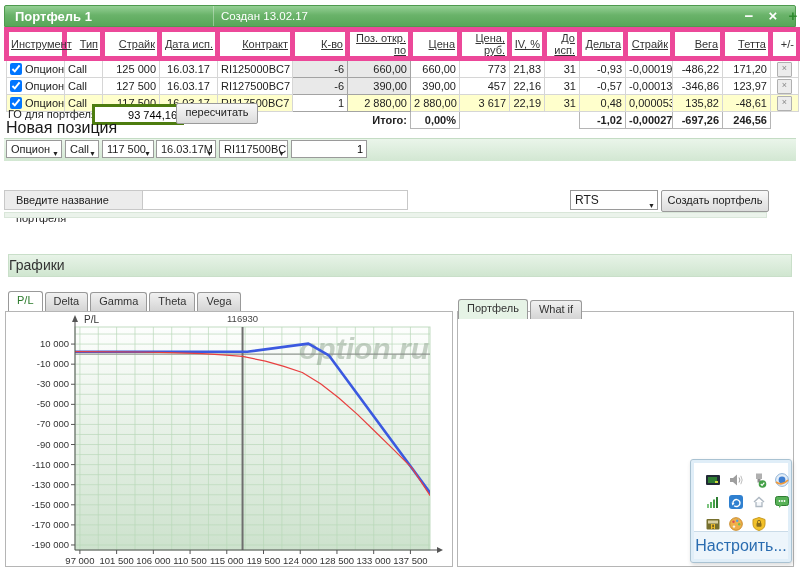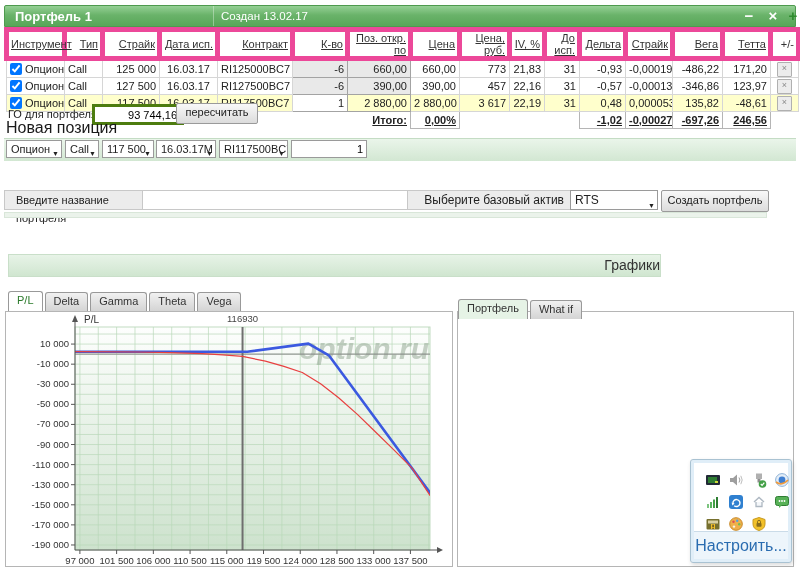--- a/index.html
+++ b/index.html
@@ -24,21 +24,21 @@
   #postable th span{text-decoration:underline;cursor:pointer;}
   #postable td{border:1px solid #d6d6d6;height:16px;padding:0 3px;white-space:nowrap;overflow:hidden;}
   #postable tr.hl td{background:#ffffcc;}
   #postable td.num{text-align:right;}
   #postable td.ctr{text-align:center;}
   #postable td.inputcell{border:1px solid #a3a3a3;background:#e9e9e9;text-align:right;}
   #postable tr.hl td.inputcell.qty{background:#fff;}
   #postable tr.hl td.inputcell{background:#ffffcc;}
   #postable tr.hl td.inputcell.qty{background:#ffffff;}
   #postable td.nb{border:none;background:#fff !important;}
-  #postable tr.totals td{font-weight:bold;text-decoration:underline;}
+  #postable tr.totals td{font-weight:bold;}
   #postable tr.totals td.val{border:1px solid #b5b5b5;text-align:right;}
   .xbtn{width:13px;height:13px;margin:0 auto;background:#ececec;border:1px solid #b0b0b0;
     color:#8a8a8a;font-size:9px;line-height:11px;text-align:center;cursor:pointer;border-radius:1px;}
   .cb{width:12px;height:12px;vertical-align:-2px;margin:0 3px 0 0;}
 
   
   #go-label{left:8px;top:108px;font-size:11px;}
   #go-value{left:92px;top:104px;width:78px;height:15px;border:3px solid #4d7c0f;font-size:11px;
     text-align:right;padding:0 4px;font-family:"Liberation Sans",sans-serif;}
   .btn{background:linear-gradient(#f8f8f8,#dcdcdc);border:1px solid #9a9a9a;border-radius:2px;
@@ -66,23 +66,23 @@
   #cp-name-label{left:4px;top:190px;width:139px;background:#ececec;line-height:18px;padding-left:11px;}
   #cp-name-input{left:142px;top:190px;width:266px;height:20px;box-sizing:border-box;border:1px solid #c8c8c8;
     padding:0 4px;font-size:11px;font-family:"Liberation Sans",sans-serif;}
   #cp-asset-label{left:407px;top:190px;width:164px;background:#ececec;line-height:18px;
     text-align:right;padding-right:6px;font-size:12px;}
   #cp-asset-sel{left:570px;top:190px;width:88px;height:20px;font-size:12px;line-height:18px;}
   #cp-asset-sel .caret{top:6px;}
   #cp-create-btn{left:661px;top:190px;width:106px;height:20px;line-height:18px;}
   #cp-strip{left:4px;top:212px;width:763px;height:6px;background:#ebf3eb;border:1px solid #d9e6d9;box-sizing:border-box;}
 
-  #charts-band{left:8px;top:254px;width:653px;height:23px;
+  #charts-band{left:8px;top:254px;width:784px;height:23px;
     background:linear-gradient(#e7f3e7,#d0e6d0);border:1px solid #c9dfc9;box-sizing:border-box;
-    text-align:right;font-size:14px;color:#333;line-height:21px;}
+    text-align:left;font-size:14px;color:#333;line-height:21px;}
 
   .tabrow{display:flex;gap:2px;align-items:flex-end;}
   #chart-tabs{left:8px;top:293px;height:18px;z-index:3;}
   #panel-tabs{left:458px;top:293px;height:26px;z-index:3;}
   .tab{border:1px solid #999;border-bottom:none;border-radius:3px 3px 0 0;padding:2px 8px 3px 8px;
     font-size:11px;color:#333;background:linear-gradient(#f1f1f1,#d4d4d4);cursor:pointer;height:13px;}
   .tab.active{background:#fff;color:#2a7a2a;padding-bottom:4px;position:relative;z-index:4;}
   .tab.active-green{background:#e6f3e6;color:#333;padding-bottom:4px;position:relative;z-index:4;}
 
   #chart-panel{left:5px;top:311px;width:448px;height:256px;border:1px solid #b5b5b5;box-sizing:border-box;background:#fff;z-index:1;}
@@ -248,21 +248,20 @@
   <div class="abs" id="newpos-band"></div>
   <div class="sel" id="np-inst"><span>Опцион</span><span class="caret">▼</span></div>
   <div class="sel" id="np-type"><span>Call</span><span class="caret">▼</span></div>
   <div class="sel" id="np-strike"><span>117 500</span><span class="caret">▼</span></div>
   <div class="sel" id="np-date"><span>16.03.17М</span><span class="caret">▼</span></div>
   <div class="sel" id="np-contract"><span>RI117500BC7</span><span class="caret">▼</span></div>
   <input class="abs" id="np-qty" value="1" style="">
 
   <div class="cellbox" id="cp-name-label">Введите название портфеля</div>
   <input class="abs" id="cp-name-input" value="" style="">
-  <div class="cellbox" id="cp-asset-label">Выберите базовый актив</div>
   <div class="sel" id="cp-asset-sel"><span>RTS</span><span class="caret">▼</span></div>
   <div class="abs btn" id="cp-create-btn">Создать портфель</div>
   <div class="abs" id="cp-strip"></div>
 
   <div class="abs" id="charts-band">Графики</div>
 
   <div class="abs tabrow" id="chart-tabs">
       <div class="tab active">P/L</div>
       <div class="tab">Delta</div>
       <div class="tab">Gamma</div>

